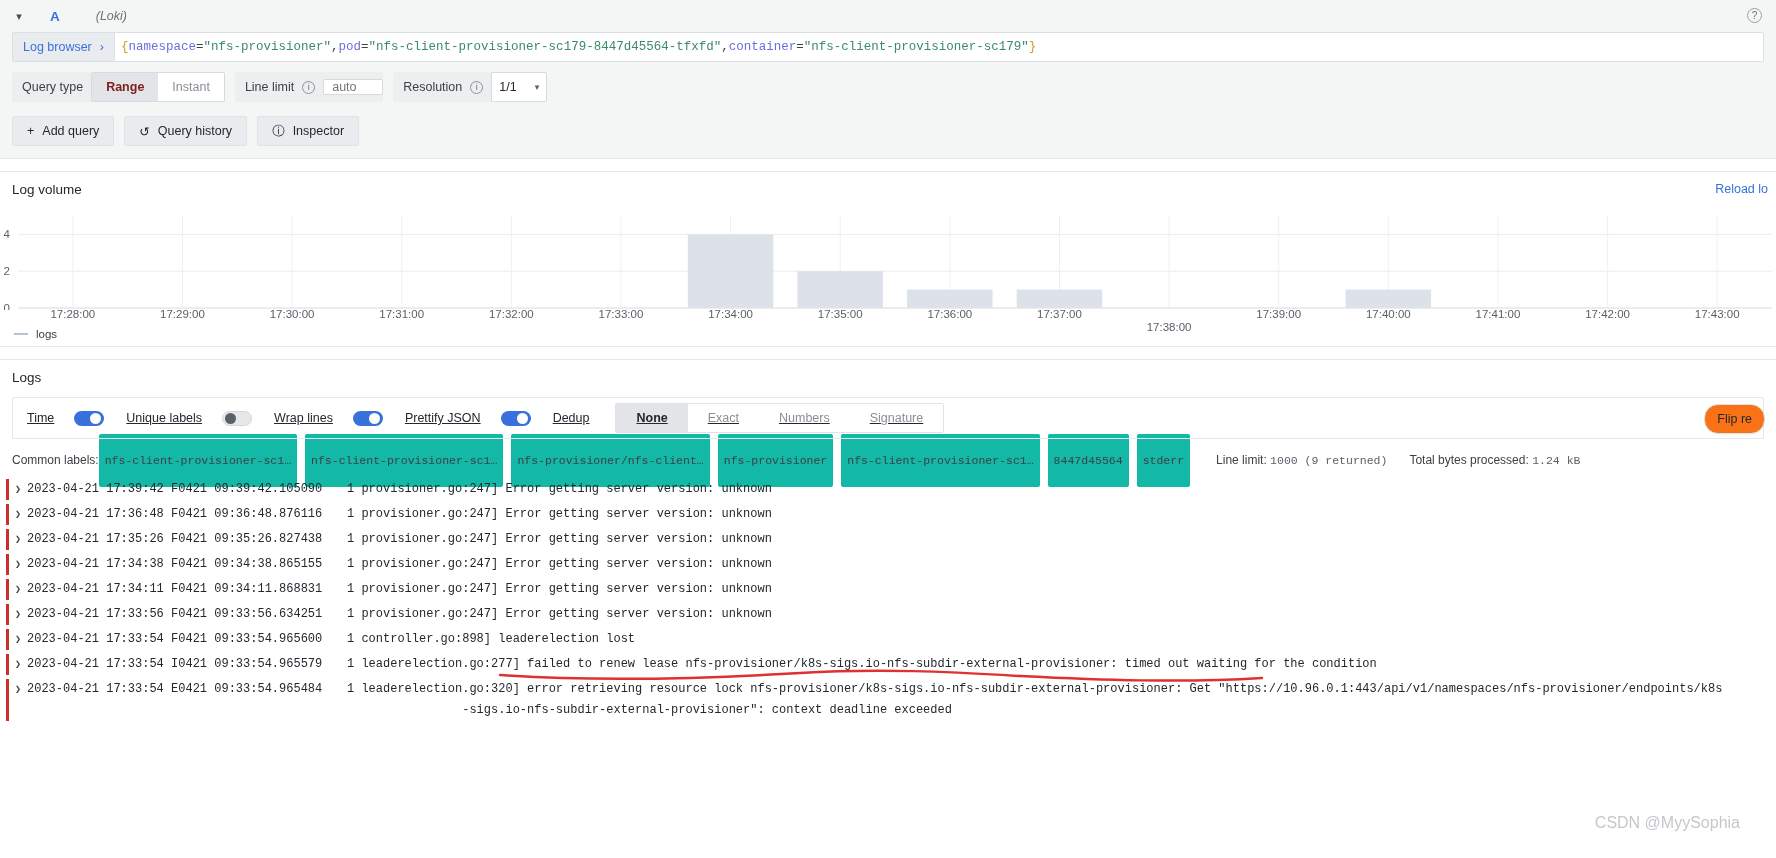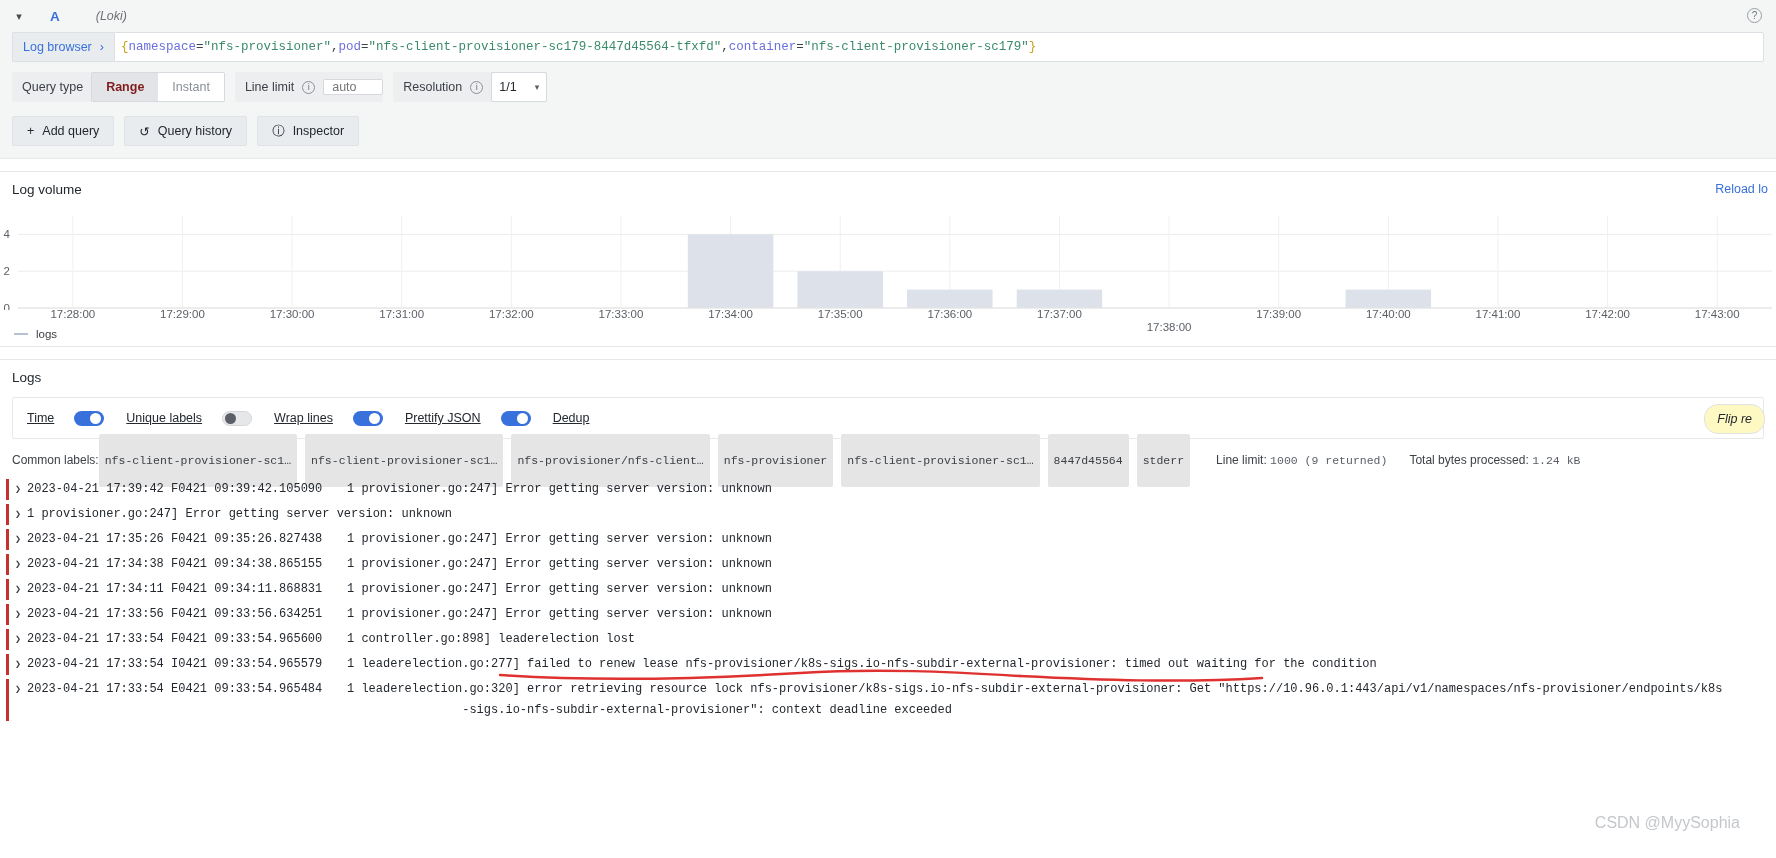--- a/index.html
+++ b/index.html
@@ -234,35 +234,35 @@
     background: #fff;
   }
   .dedup-seg .s {
     display: flex; align-items: center; padding: 0 20px;
     font-size: 12.5px; color: #8a8f96; cursor: pointer;
   }
   .dedup-seg .s.active { background: #e2e4e7; color: #23282e; font-weight: 600; }
   .flip-btn {
     position: absolute; right: -2px; top: 6px;
     font-size: 12.5px; color: #23282e;
-    background: #fef9c3; border: 1px solid #e0e3e6; border-radius: 14px;
+    background: #f97316; border: 1px solid #e0e3e6; border-radius: 14px;
     height: 30px; display: flex; align-items: center; padding: 0 12px;
-    cursor: pointer; white-space: nowrap; font-style: italic;
+    cursor: pointer; white-space: nowrap;
   }
 
   .meta-row {
     display: flex; align-items: center;
     padding: 14px 0 10px 12px;
     font-size: 12px; color: #3d4147;
     font-family: "Liberation Sans", sans-serif;
     white-space: nowrap;
   }
   .meta-row .lbl-title { }
   .chip {
-    background: #e5e5e5; border-radius: 2px;
+    background: #14b8a6; border-radius: 2px;
     padding: 20px 6px; margin-right: 8px;
     font-family: "Liberation Mono", monospace;
     font-size: 11.5px; color: #3d4147;
     max-width: 200px; overflow: hidden; text-overflow: ellipsis;
     cursor: pointer;
   }
   .meta-sep { display: inline-block; width: 18px; }
   .meta-stat { font-size: 12px; color: #3d4147; margin-right: 22px; }
   .meta-stat .mono {
     font-family: "Liberation Mono", monospace; font-size: 11.5px;
@@ -471,20 +471,26 @@
           </span>
       </div>
       <div class="ctrl">
         <span>Prettify JSON</span>
         <span class="toggle">
             <span class="knob"></span>
           </span>
       </div>
       <div class="ctrl">
         <span>Dedup</span>
+        <div class="dedup-seg">
+          <div class="s active">None</div>
+          <div class="s">Exact</div>
+          <div class="s">Numbers</div>
+          <div class="s">Signature</div>
+        </div>
       </div>
       <div class="flip-btn">Flip re</div>
     </div>
 
     <div class="meta-row">
       <span class="lbl-title">Common labels:</span>
       <span id="common-labels"><span class="chip">nfs-client-provisioner-sc1…</span><span class="chip">nfs-client-provisioner-sc1…</span><span class="chip">nfs-provisioner/nfs-client…</span><span class="chip">nfs-provisioner</span><span class="chip">nfs-client-provisioner-sc1…</span><span class="chip">8447d45564</span><span class="chip">stderr</span></span>
       <span class="meta-sep"></span>
       <span class="meta-stat">
         <span>Line limit:</span>
@@ -499,20 +505,21 @@
     <div class="log-rows" id="log-rows">
         <div class="log-row">
           <div class="row-bar"></div>
           <div class="row-caret">❯</div>
           <div class="row-ts">2023-04-21 17:39:42 F0421 09:39:42.105090</div>
           <div class="row-msg">1 provisioner.go:247] Error getting server version: unknown</div>
         </div>
         <div class="log-row">
           <div class="row-bar"></div>
           <div class="row-caret">❯</div>
+          <div class="row-ts">2023-04-21 17:36:48 F0421 09:36:48.876116</div>
           <div class="row-msg">1 provisioner.go:247] Error getting server version: unknown</div>
         </div>
         <div class="log-row">
           <div class="row-bar"></div>
           <div class="row-caret">❯</div>
           <div class="row-ts">2023-04-21 17:35:26 F0421 09:35:26.827438</div>
           <div class="row-msg">1 provisioner.go:247] Error getting server version: unknown</div>
         </div>
         <div class="log-row">
           <div class="row-bar"></div>

